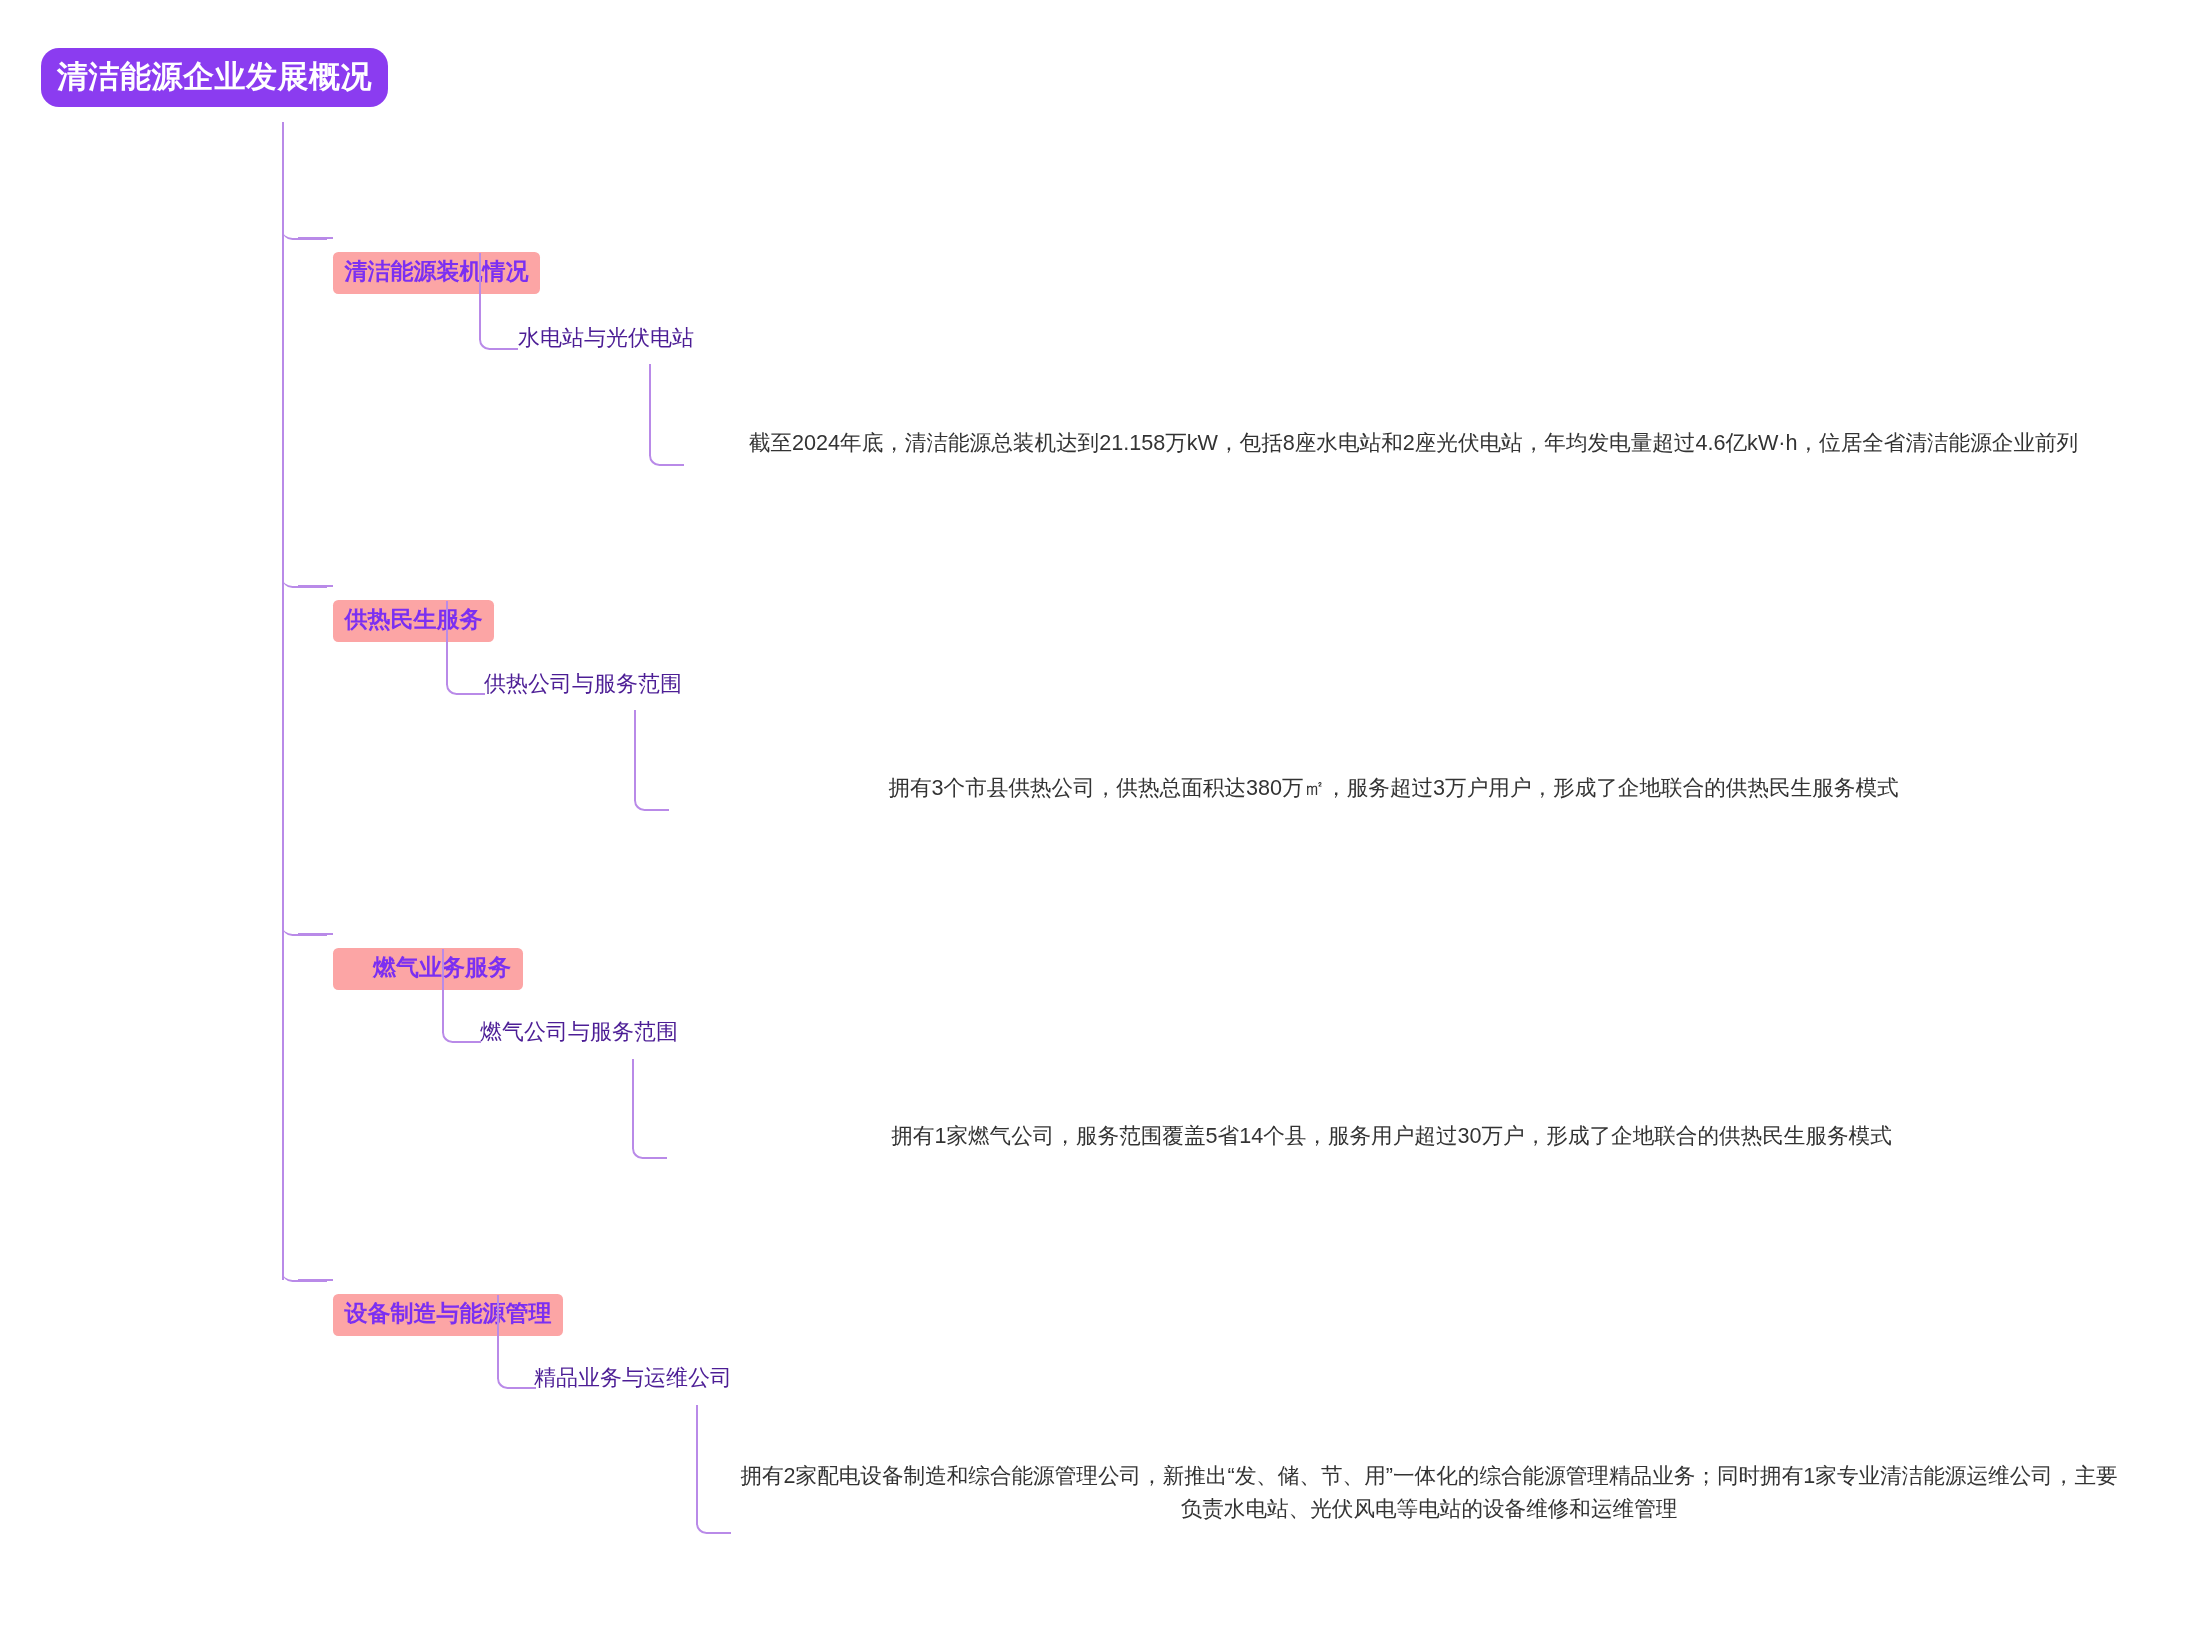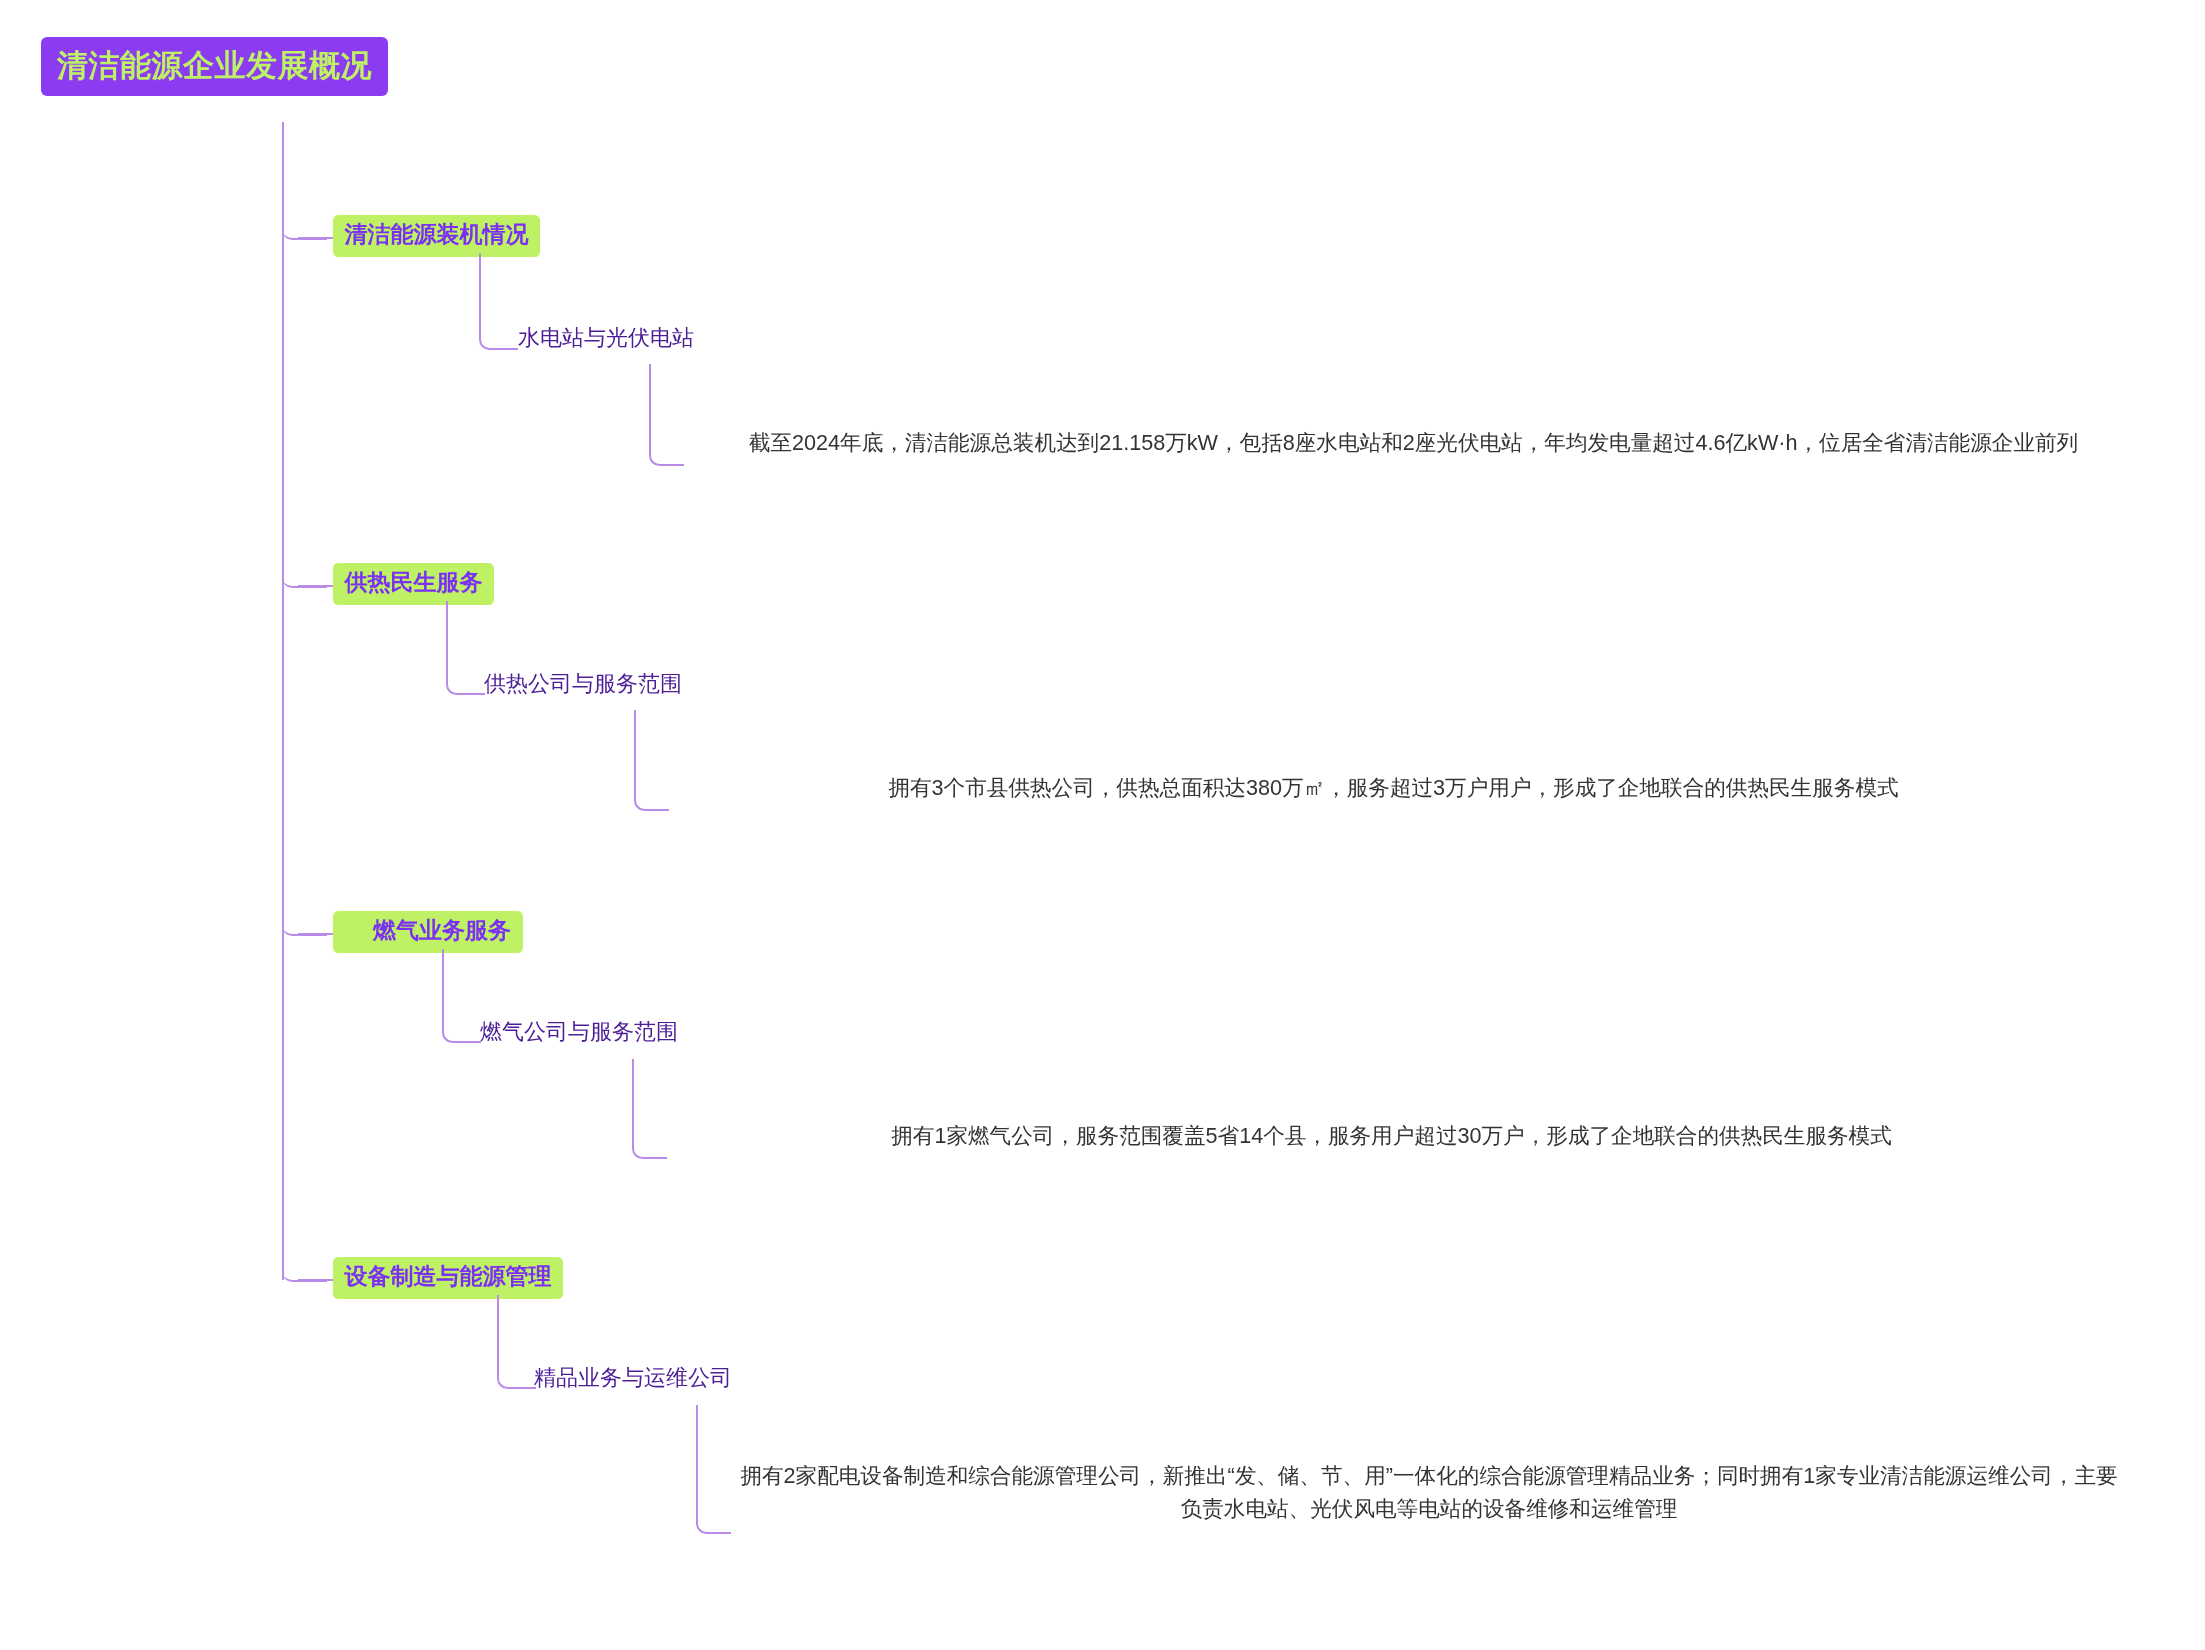--- a/index.html
+++ b/index.html
@@ -16,43 +16,44 @@
     width: 2205px;
     height: 1651px;
     background: #ffffff;
     overflow: hidden;
   }
 
   
   .root-node {
     position: absolute;
     left: 41px;
-    top: 37px;
+    top: 48px;
     background: #8b3cf0;
-    color: #bef264;
+    color: #ffffff;
     font-size: 31px;
     font-weight: bold;
     letter-spacing: 0.5px;
     padding: 11.6px 16px 13.7px 16px;
-    border-radius: 6px;
+    border-radius: 18px;
     line-height: 1.1;
     white-space: nowrap;
   }
 
   
   .l1-node {
     position: absolute;
-    background: #bef264;
+    background: #fca5a5;
     color: #7b2ff2;
     font-size: 23px;
     font-weight: bold;
     padding: 7.4px 11.6px 9.5px 11.6px;
     border-radius: 5.3px;
     white-space: nowrap;
     line-height: 1.1;
+    margin-top: 37px;
   }
 
   
   .l2-node {
     position: absolute;
     color: #4c1d95;
     font-size: 22px;
     white-space: nowrap;
     line-height: 1.15;
   }

